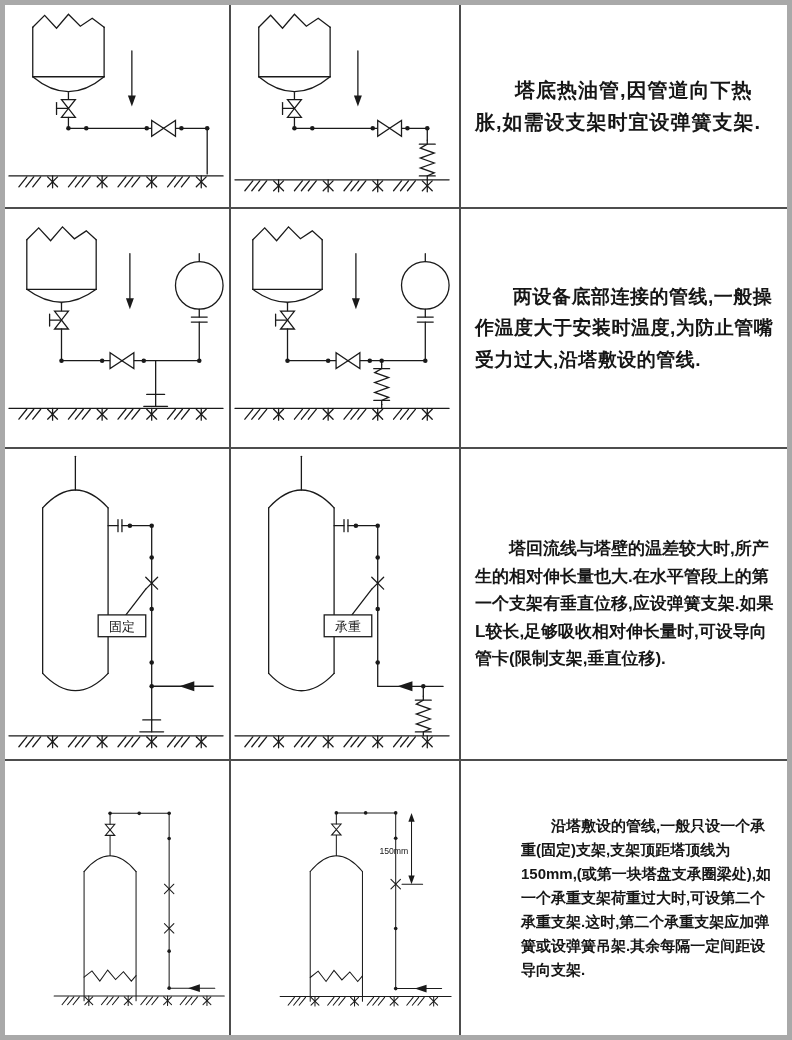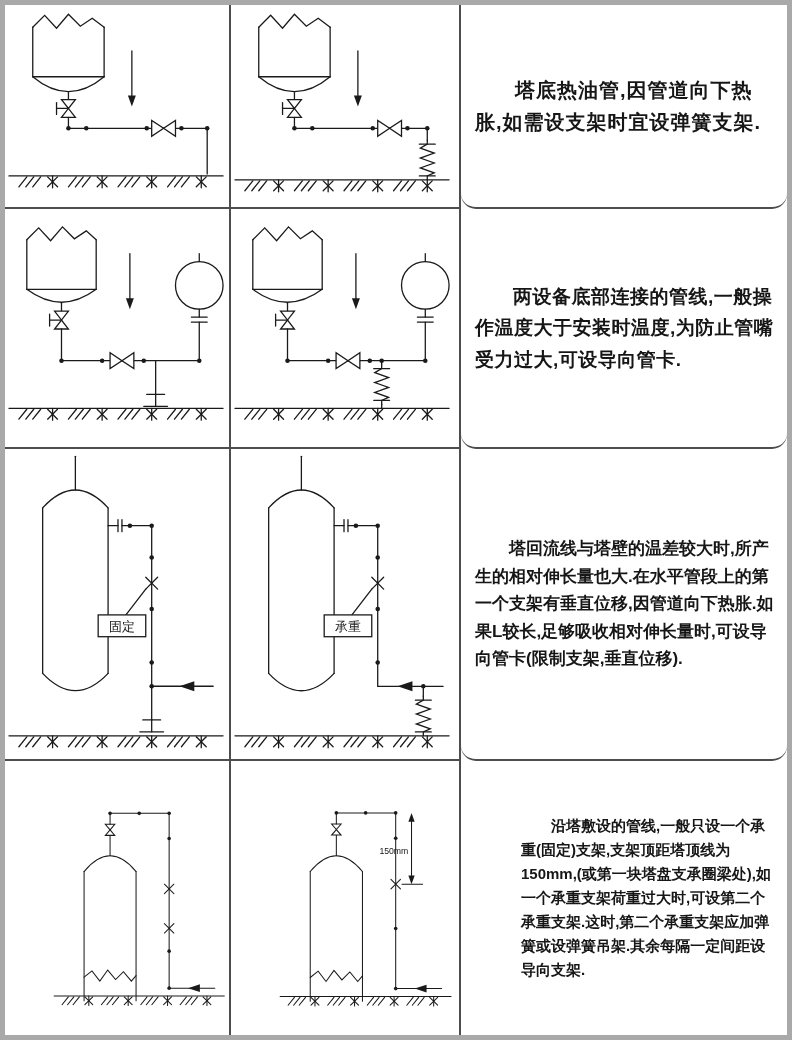--- a/index.html
+++ b/index.html
@@ -10,21 +10,21 @@
     grid-template-rows:204px 240px 312px 1fr;
     font-family:"Liberation Sans",sans-serif;
   }
   .cell{box-sizing:border-box;border-right:2px solid #4d4d4d;border-bottom:2px solid #4d4d4d;background:#fff;overflow:hidden;}
   .cell.c3{border-right:0;}
   .cell.r4{border-bottom:0;margin-left:46px;}
   .diagram svg{display:block;width:100%;height:100%;}
   .ln{stroke:#1a1a1a;stroke-width:1.3;fill:none;stroke-linecap:round;}
   .lnw{stroke:#1a1a1a;stroke-width:1.3;fill:#fff;}
   .fl{fill:#1a1a1a;stroke:none;}
-  .note{display:flex;align-items:center;padding:8px 12px 8px 14px;border-radius:15px;}
+  .note{display:flex;align-items:center;padding:8px 12px 8px 14px;}
   .note p{margin:0;font-weight:600;color:#161616;text-indent:2em;}
   .n0 p{font-size:20px;line-height:1.6;letter-spacing:1px;}
   .n1 p{font-size:19px;line-height:1.66;letter-spacing:.5px;}
   .n2 p{font-size:17px;line-height:1.62;}
   .n3 p{font-size:15px;line-height:1.6;}
   svg text{font-family:"Liberation Sans",sans-serif;fill:#161616;}
 </style>
 </head>
 <body>
 
@@ -219,21 +219,21 @@
           <line x1="144" y1="160" x2="160" y2="160"></line>
           <line x1="144" y1="192" x2="160" y2="192"></line>
           <line x1="152" y1="196" x2="152" y2="200"></line>
         </g>
       <use href="#darr" x="126" y="44"></use>
       <use href="#gnd" x="4" y="200"></use>
     </svg>
   </div>
 
   <div class="cell c3 note n1">
-    <p>两设备底部连接的管线,一般操作温度大于安装时温度,为防止管嘴受力过大,可设导向管卡.</p>
+    <p>两设备底部连接的管线,一般操作温度大于安装时温度,为防止管嘴受力过大,沿塔敷设的管线.</p>
   </div>
 
   <div class="cell diagram">
     <svg viewBox="0 0 226 310">
       <g class="ln">
         <path d="M38,58 Q71,22 104,58"></path>
         <line x1="38" y1="58" x2="38" y2="225"></line>
           <line x1="104" y1="58" x2="104" y2="225"></line>
         <path d="M38,225 Q71,260 104,225"></path>
         <line x1="71" y1="6" x2="71" y2="40"></line>
@@ -299,21 +299,21 @@
       <use href="#spring" x="194" y="248"></use>
       <g class="ln">
           <line x1="186" y1="252" x2="202" y2="252"></line>
           <line x1="186" y1="284" x2="202" y2="284"></line>
         </g>
       <use href="#gnd" x="4" y="288"></use>
     </svg>
   </div>
 
   <div class="cell c3 note n2">
-    <p>塔回流线与塔壁的温差较大时,所产生的相对伸长量也大.在水平管段上的第一个支架有垂直位移,因管道向下热胀.如果L较长,足够吸收相对伸长量时,可设导向管卡(限制支架,垂直位移).</p>
+    <p>塔回流线与塔壁的温差较大时,所产生的相对伸长量也大.在水平管段上的第一个支架有垂直位移,应设弹簧支架.如果L较长,足够吸收相对伸长量时,可设导向管卡(限制支架,垂直位移).</p>
   </div>
 
   <div class="cell r4 diagram">
     <svg viewBox="0 0 226 275">
       <g class="ln">
         <path d="M42,104 Q75,64 108,104"></path>
         <line x1="42" y1="104" x2="42" y2="268"></line>
           <line x1="108" y1="104" x2="108" y2="268"></line>
         <polyline points="42,238 52,230 62,243 72,229 82,241 92,231 102,243 108,236"></polyline>
       </g>

